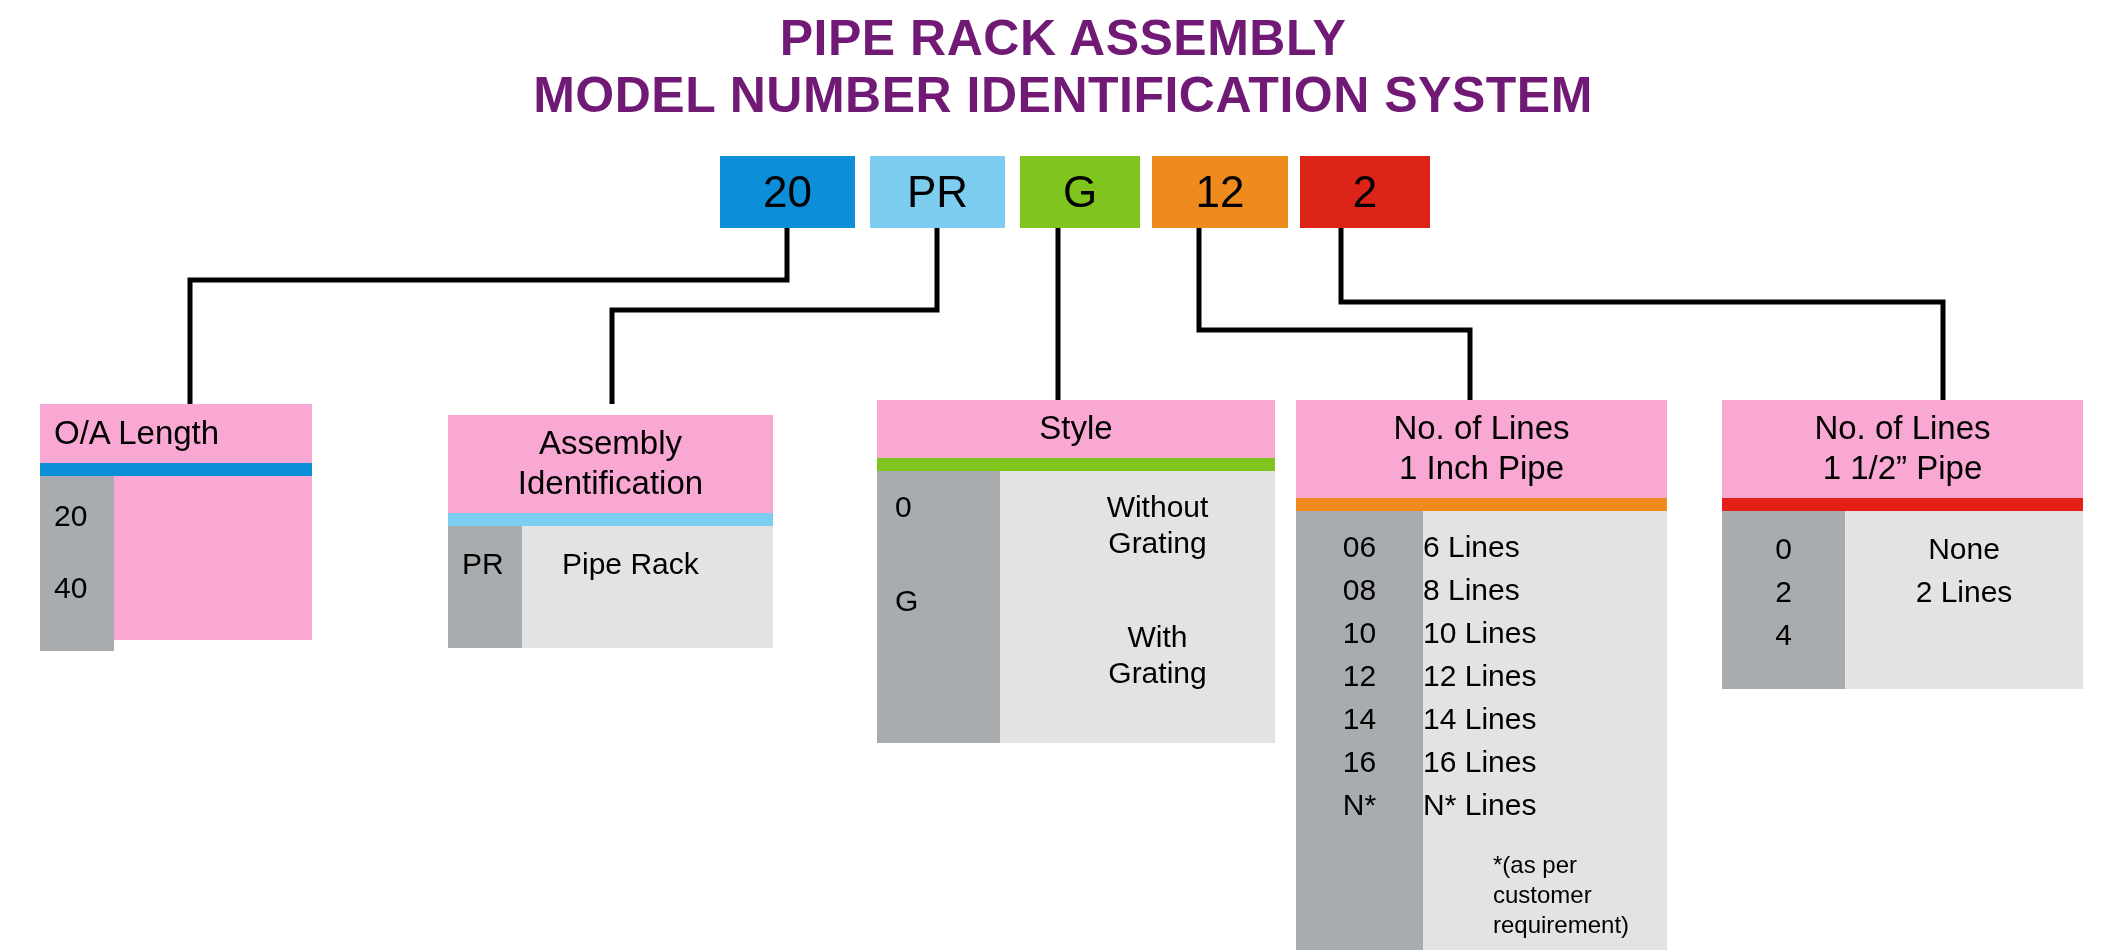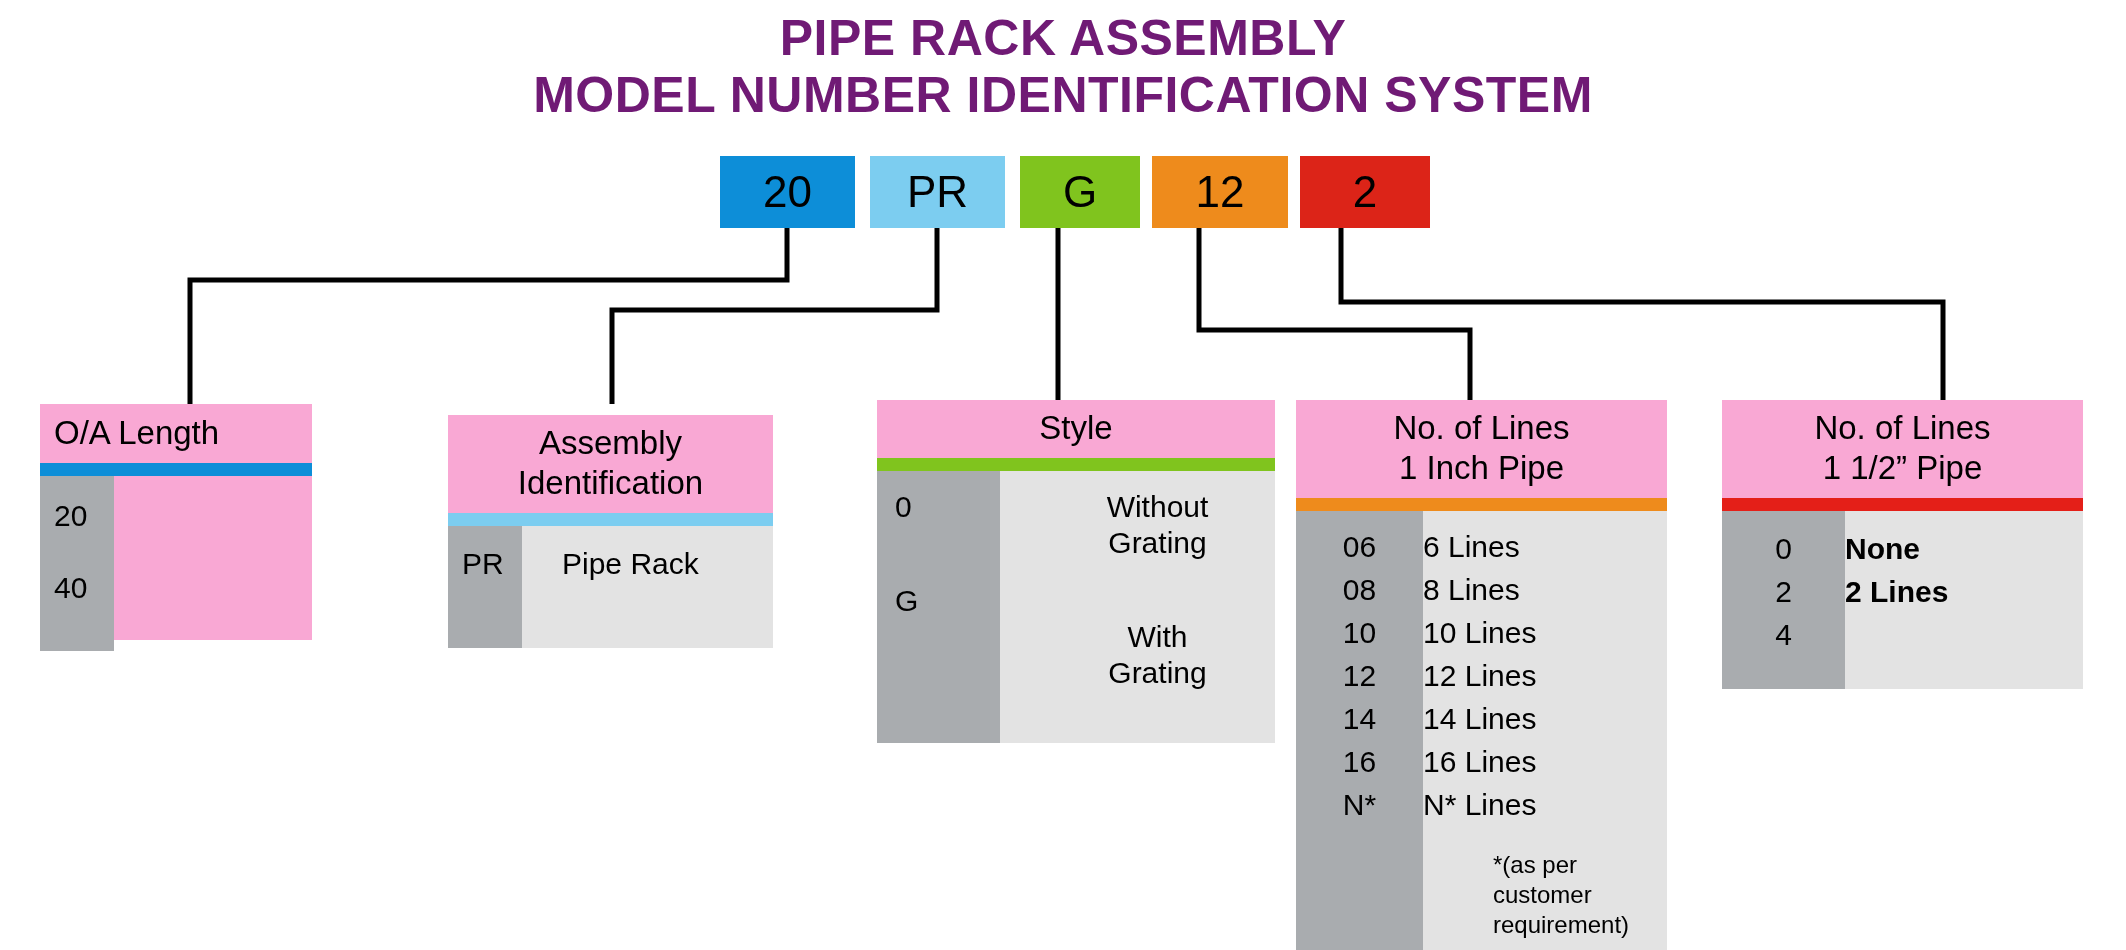--- a/index.html
+++ b/index.html
@@ -140,21 +140,21 @@
   #table-lines-1in .spec-values { height: 446px; padding-top: 14px; }
   #table-lines-1in .code-cell   { text-align: center; line-height: 43px; }
   #table-lines-1in .value-cell  { text-align: left; line-height: 43px; }
   #table-lines-1in .footnote    { text-align: left; padding-left: 70px; padding-top: 24px; }
 
   
   #table-lines-15in { left: 1722px; top: 400px; width: 361px; height: 270px; }
   #table-lines-15in .spec-codes  { width: 123px; height: 178px; padding-top: 16px; }
   #table-lines-15in .spec-values { height: 178px; padding-top: 16px; }
   #table-lines-15in .code-cell   { text-align: center; line-height: 43px; }
-  #table-lines-15in .value-cell  { text-align: left; line-height: 43px; font-weight: bold; }
+  #table-lines-15in .value-cell  { text-align: center; line-height: 43px; }
 </style>
 </head>
 <body>
 
 <div id="page">
 
   <div class="title-block">
     <div class="title-line">PIPE RACK ASSEMBLY</div>
     <div class="title-line">MODEL NUMBER IDENTIFICATION SYSTEM</div>
   </div>

